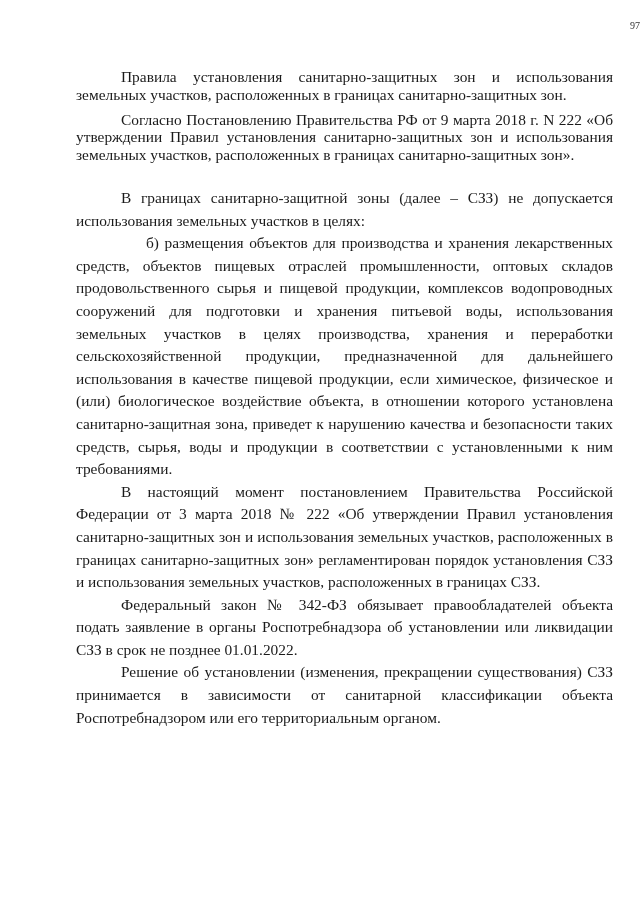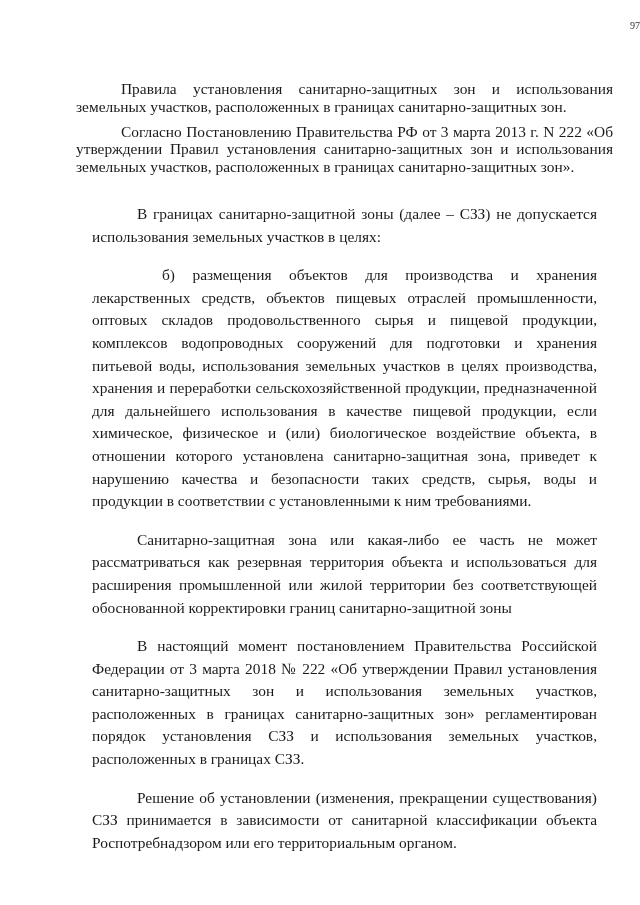--- a/index.html
+++ b/index.html
@@ -27,49 +27,49 @@
       box-sizing: border-box;
     }
     .content {
       position: absolute;
       left: 76px;
       width: 537px;
       font-size: 15.4px;
       text-align: justify;
     }
     .block-tight {
-      top: 80px;
+      top: 68px;
       line-height: 17.5px;
     }
     .block-tight p {
       margin: 0 0 7.5px 0;
     }
     .block-wide {
       top: 187px;
       line-height: 22.6px;
     }
     .block-wide p {
-      margin: 16px;
+      margin: 0;
     }
     p {
       text-indent: 45px;
     }
     .list-item {
       text-indent: 70px;
     }
   </style>
 </head>
 <body>
 
 <div class="page-number">97</div>
 
 <div class="content block-tight">
   <p>Правила установления санитарно-защитных зон и использования земельных участков, расположенных в границах санитарно-защитных зон.</p>
-  <p>Согласно Постановлению Правительства РФ от 3 марта 2013 г. N 222 «Об утверждении Правил установления санитарно-защитных зон и использования земельных участков, расположенных в границах санитарно-защитных зон».</p>
+  <p>Согласно Постановлению Правительства РФ от 9 марта 2018 г. N 222 «Об утверждении Правил установления санитарно-защитных зон и использования земельных участков, расположенных в границах санитарно-защитных зон».</p>
 </div>
 
 <div class="content block-wide">
   <p>В границах санитарно-защитной зоны (далее – СЗЗ) не допускается использования земельных участков в целях:</p>
   <p class="list-item">б) размещения объектов для производства и хранения лекарственных средств, объектов пищевых отраслей промышленности, оптовых складов продовольственного сырья и пищевой продукции, комплексов водопроводных сооружений для подготовки и хранения питьевой воды, использования земельных участков в целях производства, хранения и переработки сельскохозяйственной продукции, предназначенной для дальнейшего использования в качестве пищевой продукции, если химическое, физическое и (или) биологическое воздействие объекта, в отношении которого установлена санитарно-защитная зона, приведет к нарушению качества и безопасности таких средств, сырья, воды и продукции в соответствии с установленными к ним требованиями.</p>
-  <p>Санитарно-защитная зона или какая-либо ее часть не может рассматриваться как резервная территория объекта и использоваться для расширения промышленной или жилой территории без соответствующей обоснованной корректировки границ санитарно-защитной зоны</p>
   <p>В настоящий момент постановлением Правительства Российской Федерации от 3 марта 2018 № 222 «Об утверждении Правил установления санитарно-защитных зон и использования земельных участков, расположенных в границах санитарно-защитных зон» регламентирован порядок установления СЗЗ и использования земельных участков, расположенных в границах СЗЗ.</p>
+  <p>Федеральный закон № 342-ФЗ обязывает правообладателей объекта подать заявление в органы Роспотребнадзора об установлении или ликвидации СЗЗ в срок не позднее 01.01.2022.</p>
   <p>Решение об установлении (изменения, прекращении существования) СЗЗ принимается в зависимости от санитарной классификации объекта Роспотребнадзором или его территориальным органом.</p>
 </div>
 
 </body></html>

